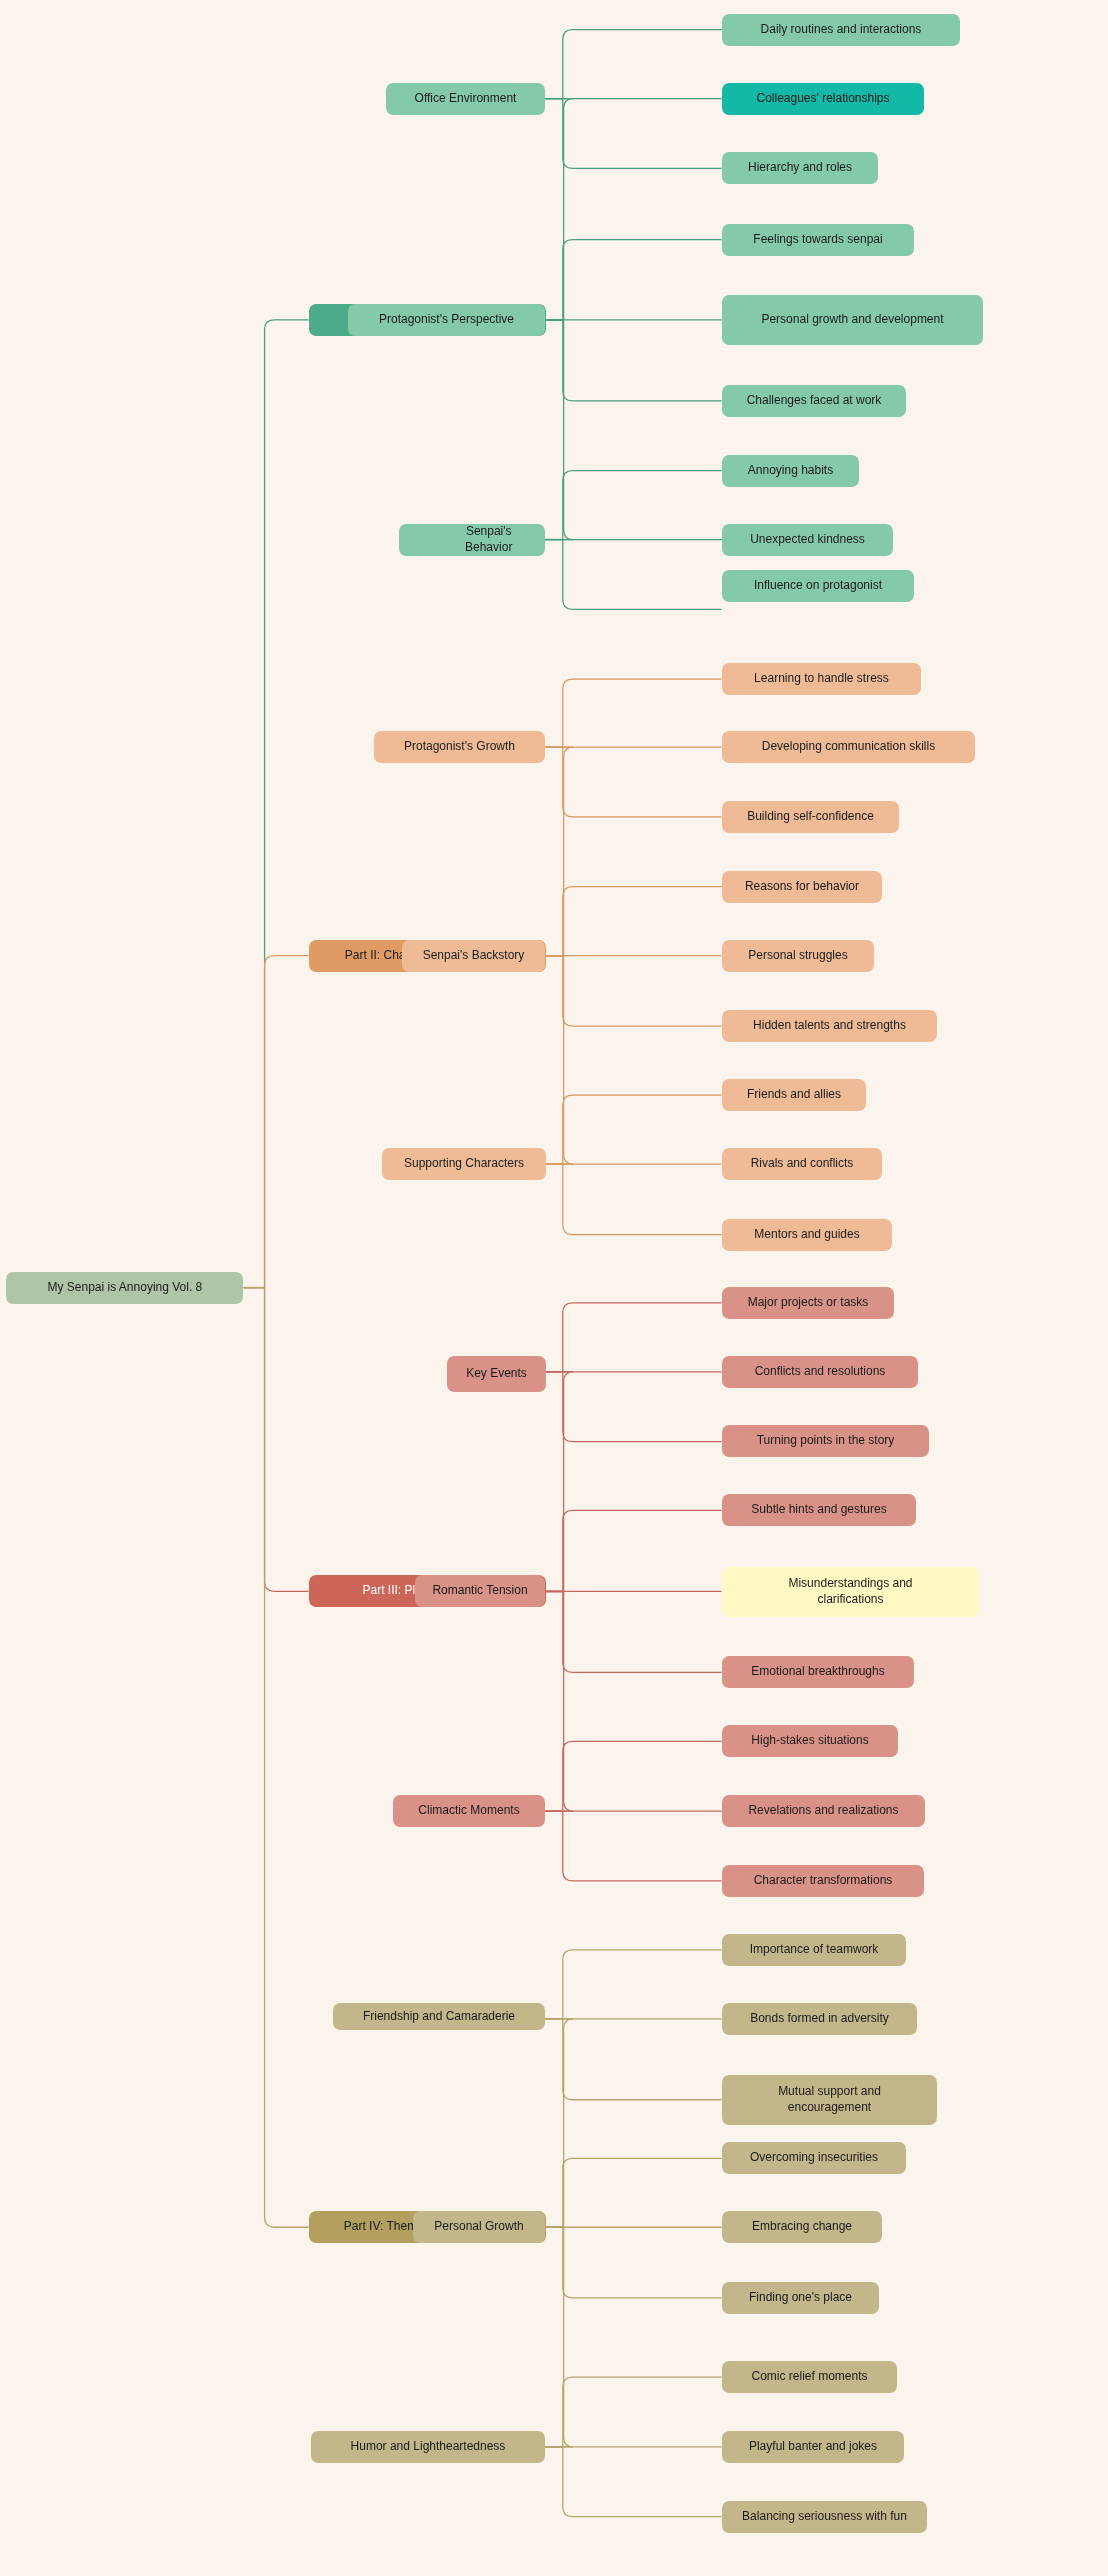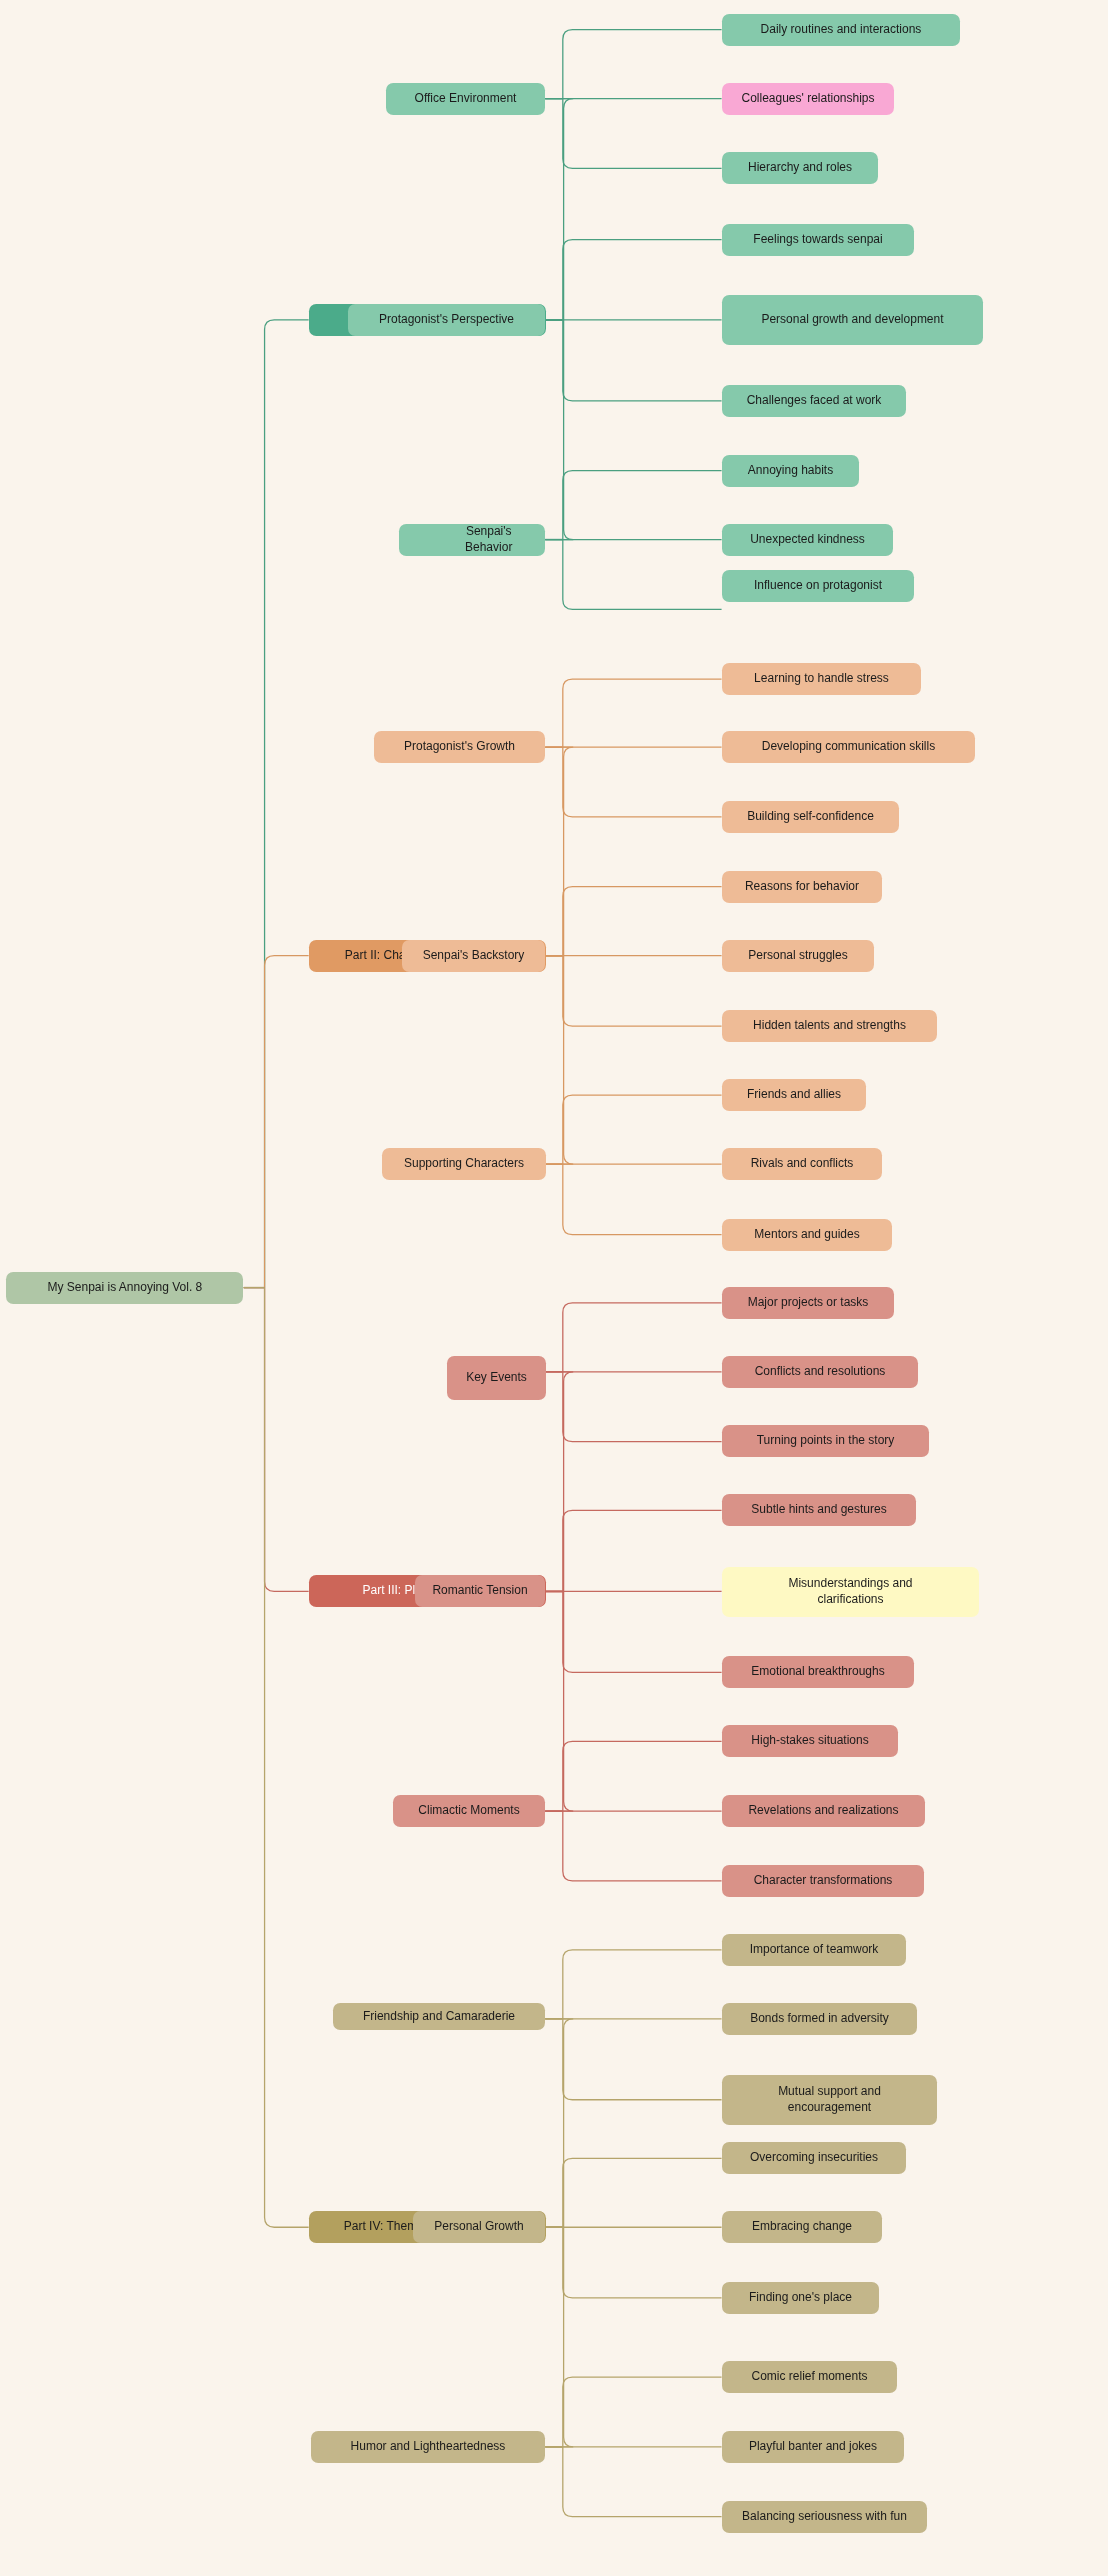--- a/index.html
+++ b/index.html
@@ -133,21 +133,21 @@
       <path d="M 702 3052 L 702 2977 Q 702 2965 714 2965 L 900 2965" fill="none" stroke="#b5a46b" stroke-width="1.6"></path>
       <path d="M 680 3052 L 702 3052" fill="none" stroke="#b5a46b" stroke-width="1.6"></path>
       <path d="M 702 3052 L 900 3052" fill="none" stroke="#b5a46b" stroke-width="1.6"></path>
       <path d="M 680 3052 L 702 3052" fill="none" stroke="#b5a46b" stroke-width="1.6"></path>
       <path d="M 702 3052 L 702 3127 Q 702 3139 714 3139 L 900 3139" fill="none" stroke="#b5a46b" stroke-width="1.6"></path>
     </svg>
 <div class="node root" style="left: 6.4px; top: 1272px; width: 237px; height: 32px; background: rgb(175, 198, 166); color: rgb(27, 27, 27);">My Senpai is Annoying Vol. 8</div>
     <div class="node lvl1" style="left: 309px; top: 304px; width: 237px; height: 32px; background: rgb(75, 171, 138); color: rgb(27, 27, 27);">Part I: Workplace Dynamics</div>
     <div class="node" style="left: 386px; top: 83px; width: 159px; height: 32px; background: rgb(133, 201, 171);">Office Environment</div>
     <div class="node" style="left: 722px; top: 13.6px; width: 238px; height: 32px; background: rgb(133, 201, 171);">Daily routines and interactions</div>
-    <div class="node" style="left: 722px; top: 83px; width: 172px; height: 32px; background: #f9a8d4;">Colleagues' relationships</div>
+    <div class="node" style="left: 722px; top: 83px; width: 202px; height: 32px; background: #14b8a6;">Colleagues' relationships</div>
     <div class="node" style="left: 722px; top: 152px; width: 156px; height: 32px; background: rgb(133, 201, 171);">Hierarchy and roles</div>
     <div class="node" style="left: 348px; top: 304px; width: 197px; height: 32px; background: rgb(133, 201, 171);">Protagonist's Perspective</div>
     <div class="node" style="left: 722px; top: 224px; width: 192px; height: 32px; background: rgb(133, 201, 171);">Feelings towards senpai</div>
     <div class="node" style="left: 722px; top: 295px; width: 261px; height: 50px; background: rgb(133, 201, 171);">Personal growth and development</div>
     <div class="node" style="left: 722px; top: 385px; width: 184px; height: 32px; background: rgb(133, 201, 171);">Challenges faced at work</div>
     <div class="node" style="left: 399px; top: 524px; width: 146px; height: 32px; background: rgb(133, 201, 171); padding-left: 43px;">Senpai's Behavior</div>
     <div class="node" style="left: 722px; top: 455px; width: 137px; height: 32px; background: rgb(133, 201, 171);">Annoying habits</div>
     <div class="node" style="left: 722px; top: 524px; width: 171px; height: 32px; background: rgb(133, 201, 171);">Unexpected kindness</div>
     <div class="node" style="left: 722px; top: 570px; width: 192px; height: 32px; background: rgb(133, 201, 171);">Influence on protagonist</div>
     <div class="node lvl1" style="left: 309px; top: 940px; width: 237px; height: 32px; background: rgb(224, 154, 99); color: rgb(27, 27, 27);">Part II: Character Development</div>
@@ -157,21 +157,21 @@
     <div class="node" style="left: 722px; top: 801px; width: 177px; height: 32px; background: rgb(238, 187, 150);">Building self-confidence</div>
     <div class="node" style="left: 402px; top: 940px; width: 143px; height: 32px; background: rgb(238, 187, 150);">Senpai's Backstory</div>
     <div class="node" style="left: 722px; top: 871px; width: 160px; height: 32px; background: rgb(238, 187, 150);">Reasons for behavior</div>
     <div class="node" style="left: 722px; top: 940px; width: 152px; height: 32px; background: rgb(238, 187, 150);">Personal struggles</div>
     <div class="node" style="left: 722px; top: 1010px; width: 215px; height: 32px; background: rgb(238, 187, 150);">Hidden talents and strengths</div>
     <div class="node" style="left: 382px; top: 1148px; width: 164px; height: 32px; background: rgb(238, 187, 150);">Supporting Characters</div>
     <div class="node" style="left: 722px; top: 1079px; width: 144px; height: 32px; background: rgb(238, 187, 150);">Friends and allies</div>
     <div class="node" style="left: 722px; top: 1148px; width: 160px; height: 32px; background: rgb(238, 187, 150);">Rivals and conflicts</div>
     <div class="node" style="left: 722px; top: 1219px; width: 170px; height: 32px; background: rgb(238, 187, 150);">Mentors and guides</div>
     <div class="node lvl1" style="left: 309px; top: 1575px; width: 237px; height: 32px; background: rgb(204, 102, 89); color: rgb(255, 255, 255);">Part III: Plot Progression</div>
-    <div class="node" style="left: 447px; top: 1356px; width: 99px; height: 44px; background: rgb(217, 146, 136);">Key Events</div>
+    <div class="node" style="left: 447px; top: 1356px; width: 99px; height: 36px; background: rgb(217, 146, 136);">Key Events</div>
     <div class="node" style="left: 722px; top: 1287px; width: 172px; height: 32px; background: rgb(217, 146, 136);">Major projects or tasks</div>
     <div class="node" style="left: 722px; top: 1356px; width: 196px; height: 32px; background: rgb(217, 146, 136);">Conflicts and resolutions</div>
     <div class="node" style="left: 722px; top: 1425px; width: 207px; height: 32px; background: rgb(217, 146, 136);">Turning points in the story</div>
     <div class="node" style="left: 415px; top: 1575px; width: 130px; height: 32px; background: rgb(217, 146, 136);">Romantic Tension</div>
     <div class="node" style="left: 722px; top: 1494px; width: 194px; height: 32px; background: rgb(217, 146, 136);">Subtle hints and gestures</div>
     <div class="node" style="left: 722px; top: 1567px; width: 257px; height: 50px; background: #fef9c3;">Misunderstandings and
 clarifications</div>
     <div class="node" style="left: 722px; top: 1656px; width: 192px; height: 32px; background: rgb(217, 146, 136);">Emotional breakthroughs</div>
     <div class="node" style="left: 393px; top: 1795px; width: 152px; height: 32px; background: rgb(217, 146, 136);">Climactic Moments</div>
     <div class="node" style="left: 722px; top: 1725px; width: 176px; height: 32px; background: rgb(217, 146, 136);">High-stakes situations</div>

